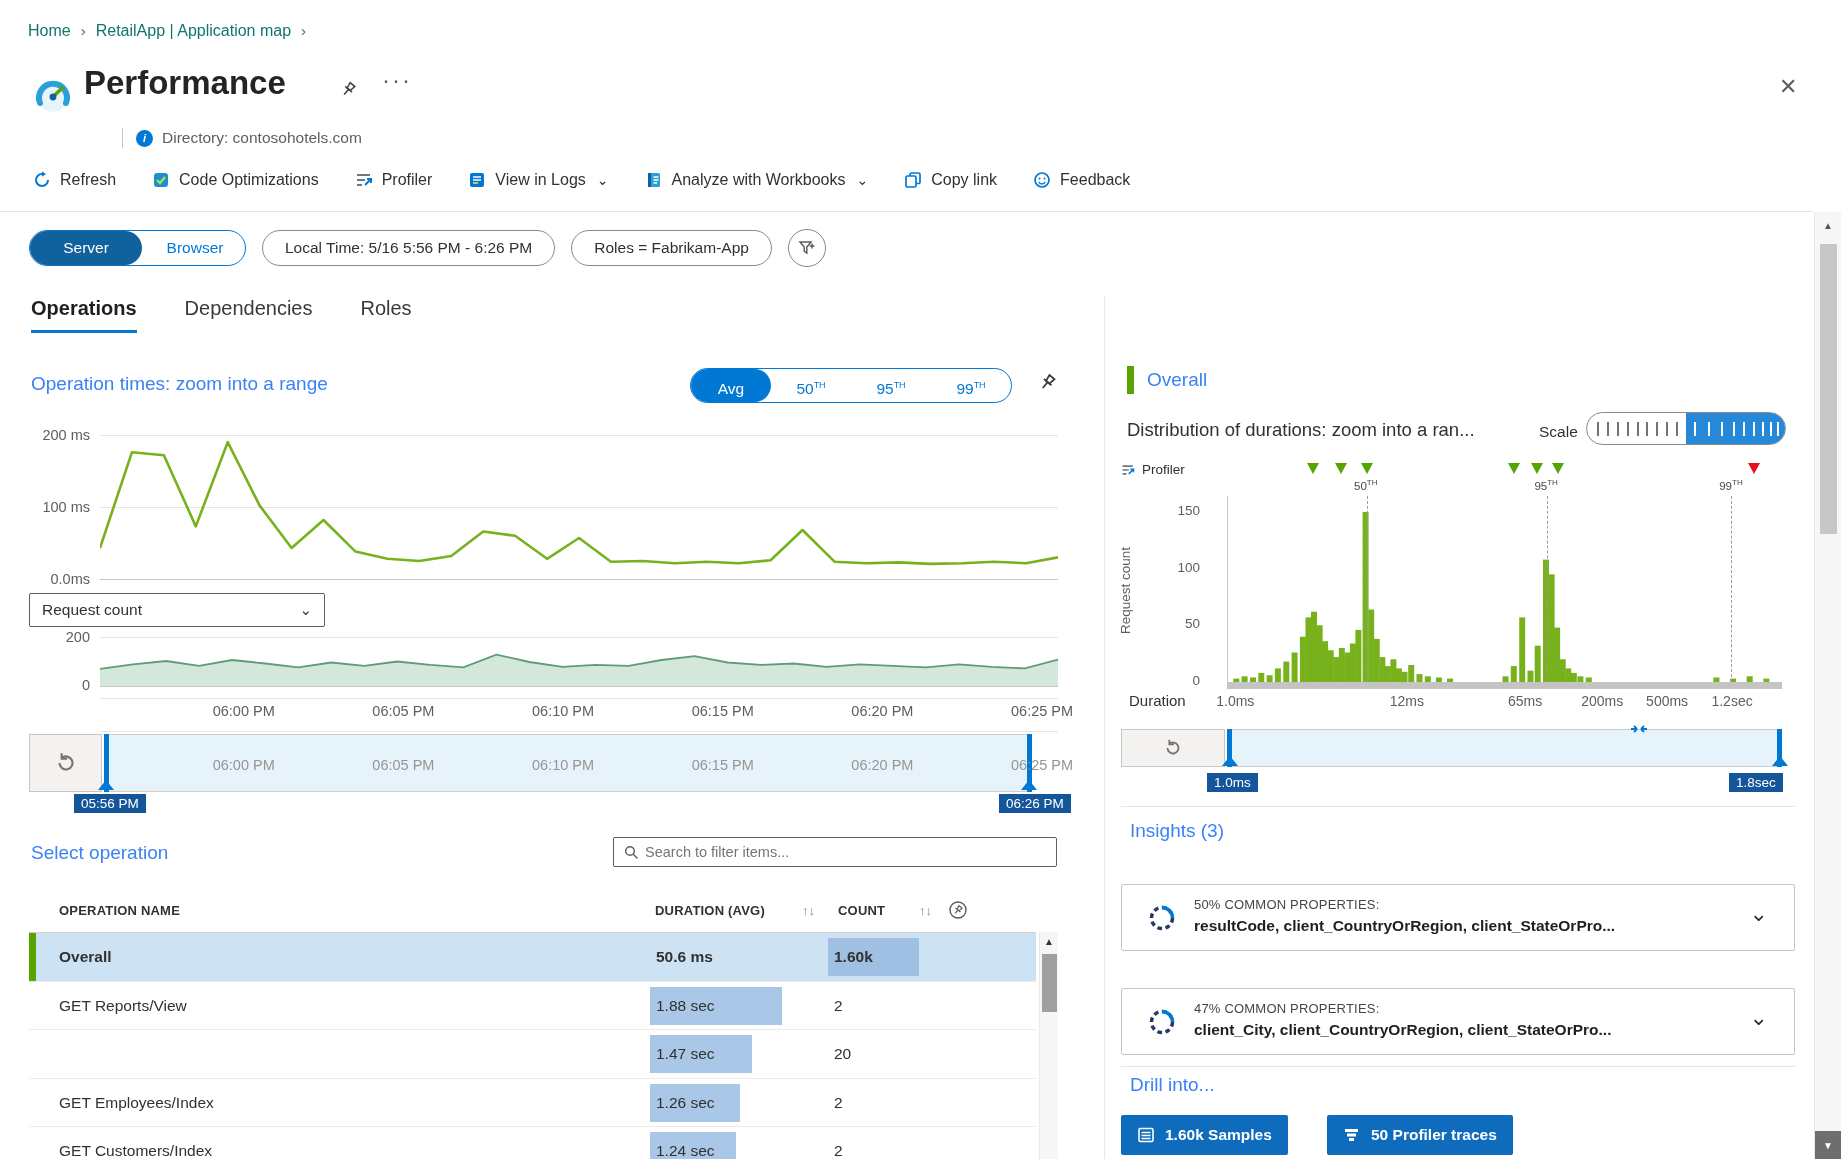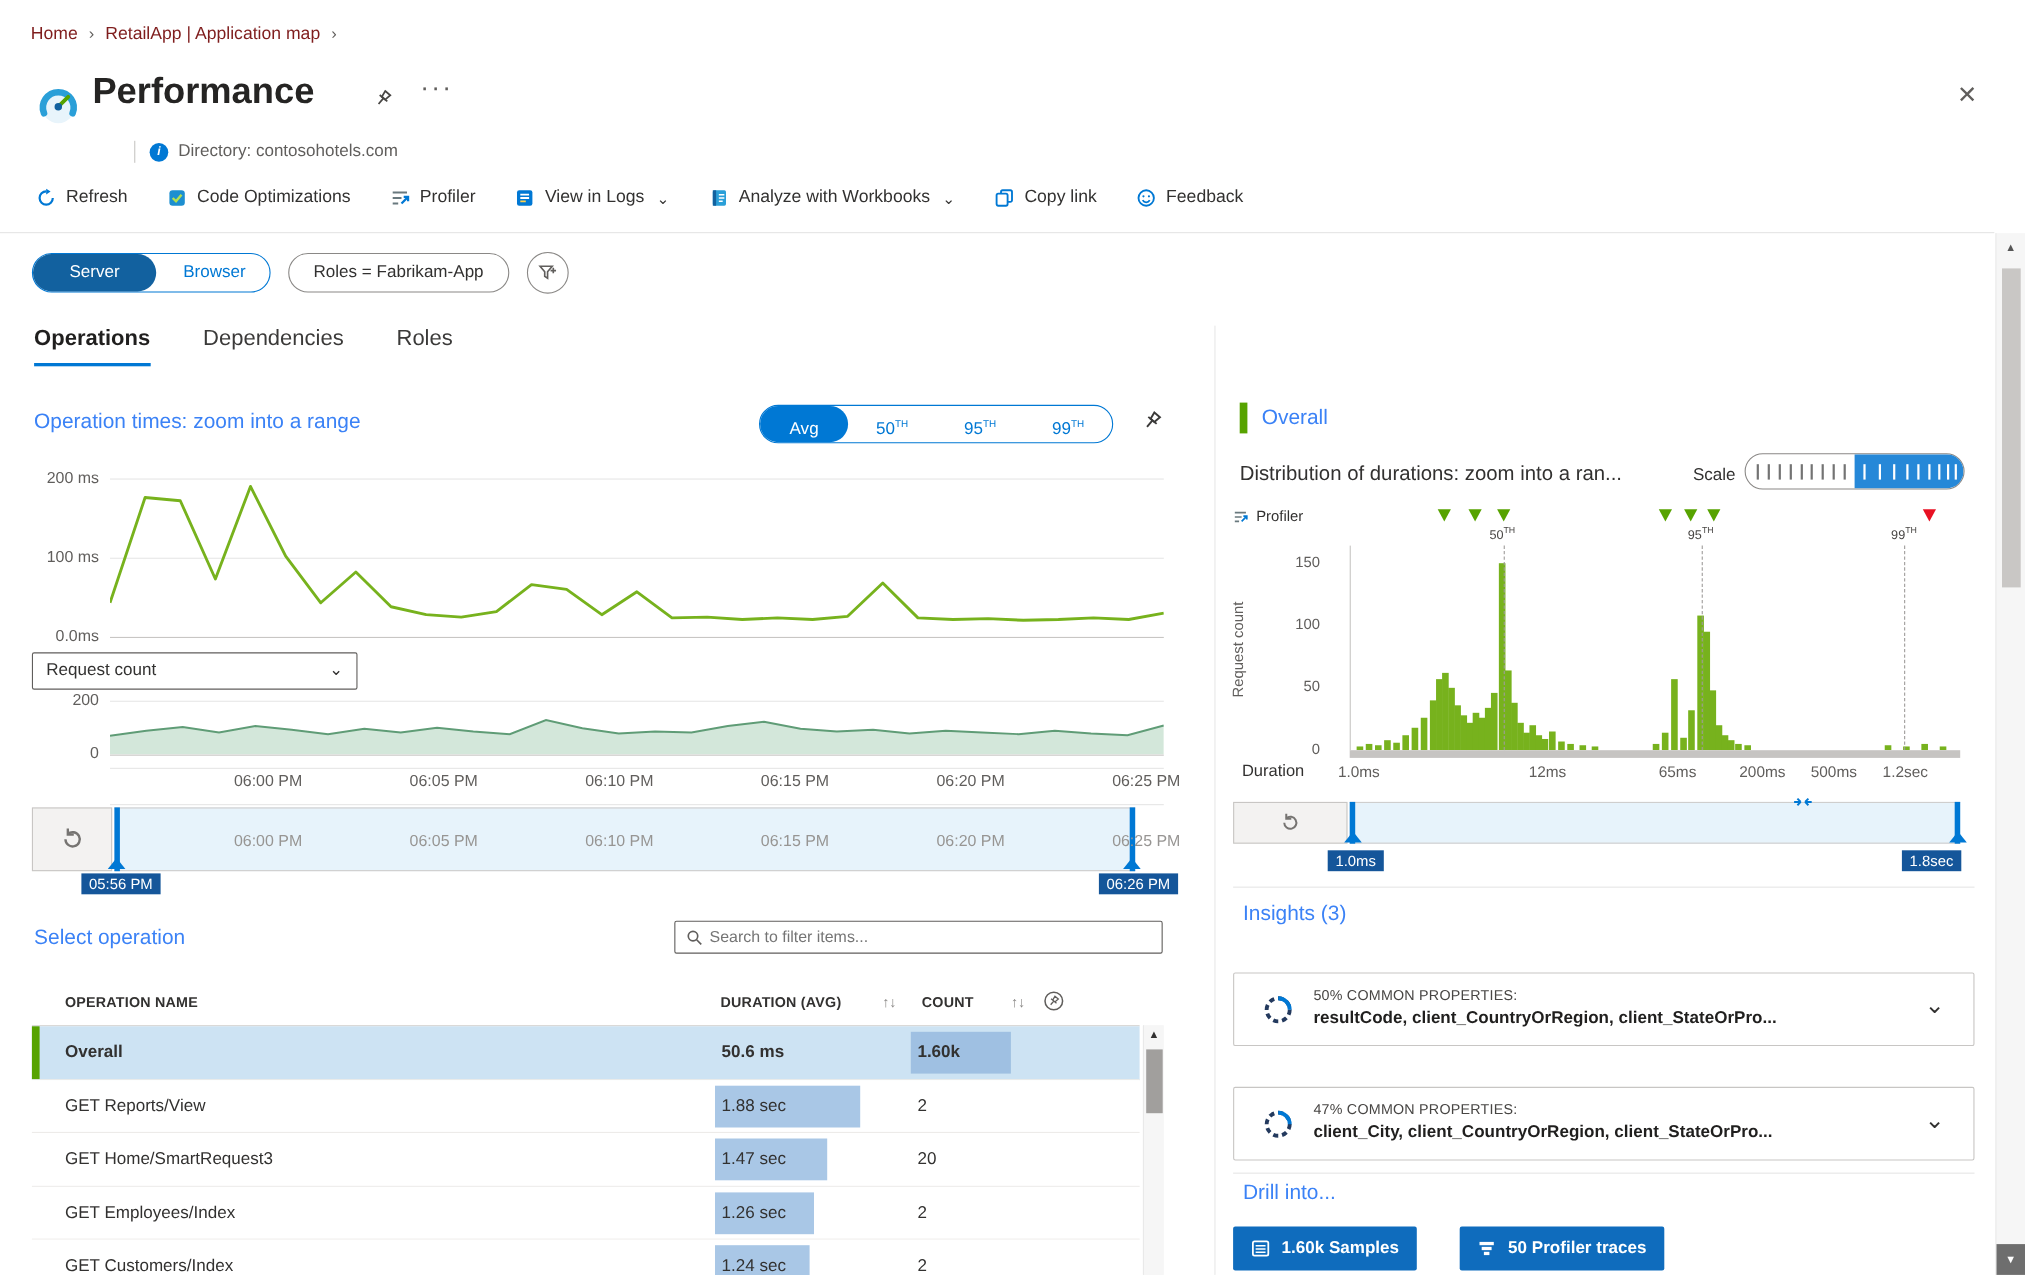--- a/index.html
+++ b/index.html
@@ -3,21 +3,21 @@
 <meta charset="utf-8">
 <style>
   html,body{margin:0;padding:0;background:#fff;}
   #app{position:relative;width:1841px;height:1159px;overflow:hidden;background:#fff;
        font-family:"Liberation Sans","DejaVu Sans",sans-serif;color:#323130;}
   .abs{position:absolute;}
   svg{display:block;}
   a{text-decoration:none;}
   
   .breadcrumb{left:28px;top:22px;font-size:16px;}
-  .breadcrumb a{color:#7f1d1d;cursor:pointer;}
+  .breadcrumb a{color:#0f766e;cursor:pointer;}
   .bc-sep{color:#605e5c;margin:0 10px;font-size:15px;}
   
   .close-x{left:1775px;top:70px;font-size:22px;color:#605e5c;cursor:pointer;padding:4px;}
   .page-title{left:84px;top:64px;font-size:33px;font-weight:600;color:#252423;}
   .title-pin{left:338px;top:80px;}
   .title-dots{left:382px;top:66px;font-size:24px;color:#605e5c;letter-spacing:2px;}
   .dir-divider{left:122px;top:128px;width:1px;height:20px;background:#c8c6c4;}
   .info-icon{left:136px;top:130px;width:17px;height:17px;border-radius:50%;background:#0078d4;color:#fff;
              font-size:11px;font-weight:bold;text-align:center;line-height:17px;font-style:italic;}
   .dir-text{left:162px;top:129px;font-size:15.5px;color:#605e5c;}
@@ -212,20 +212,21 @@
     </button>
   </div>
 
   <div class="abs hdiv" style="left:0;top:211px;width:1813px;"></div>
 
   <div class="abs pills">
     <div class="pill-toggle">
       <span class="pill-server">Server</span>
       <span class="pill-browser">Browser</span>
     </div>
+    <div class="pill">Local Time: 5/16 5:56 PM - 6:26 PM</div>
     <div class="pill">Roles = Fabrikam-App</div>
     <div class="filter-add">
       <svg width="20" height="20" viewBox="0 0 20 20">
           <path d="M3 4 h11 l-4.2 5 v6 l-2.6 -1.8 v-4.2 z" fill="none" stroke="#605e5c" stroke-width="1.5"></path>
           <path d="M15 5.5 v5 M12.5 8 h5" stroke="#605e5c" stroke-width="1.5"></path>
         </svg>
     </div>
   </div>
 
   <div class="abs tabs">
@@ -342,21 +343,20 @@
         <span class="c-name">Overall</span>
         <span class="c-dur"><i class="bar" style="width: 0px;"></i><span class="cellval">50.6 ms</span></span>
         <span class="c-count"><i class="bar" style="width: 91px;"></i><span class="cellval">1.60k</span></span>
       </div>
       <div class="trow">
         <span class="c-name">GET Reports/View</span>
         <span class="c-dur"><i class="bar" style="width: 132px;"></i><span class="cellval">1.88 sec</span></span>
         <span class="c-count"><i class="bar" style="width: 0px;"></i><span class="cellval">2</span></span>
       </div>
       <div class="trow">
-        <span class="c-name">GET Home/SmartRequest3</span>
         <span class="c-dur"><i class="bar" style="width: 102px;"></i><span class="cellval">1.47 sec</span></span>
         <span class="c-count"><i class="bar" style="width: 0px;"></i><span class="cellval">20</span></span>
       </div>
       <div class="trow">
         <span class="c-name">GET Employees/Index</span>
         <span class="c-dur"><i class="bar" style="width: 90px;"></i><span class="cellval">1.26 sec</span></span>
         <span class="c-count"><i class="bar" style="width: 0px;"></i><span class="cellval">2</span></span>
       </div>
       <div class="trow">
         <span class="c-name">GET Customers/Index</span>

